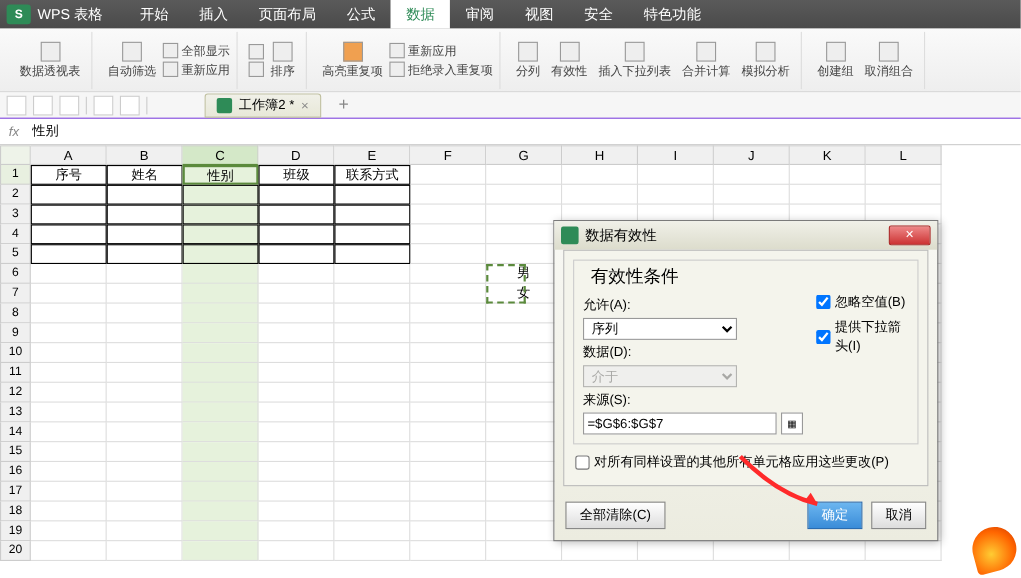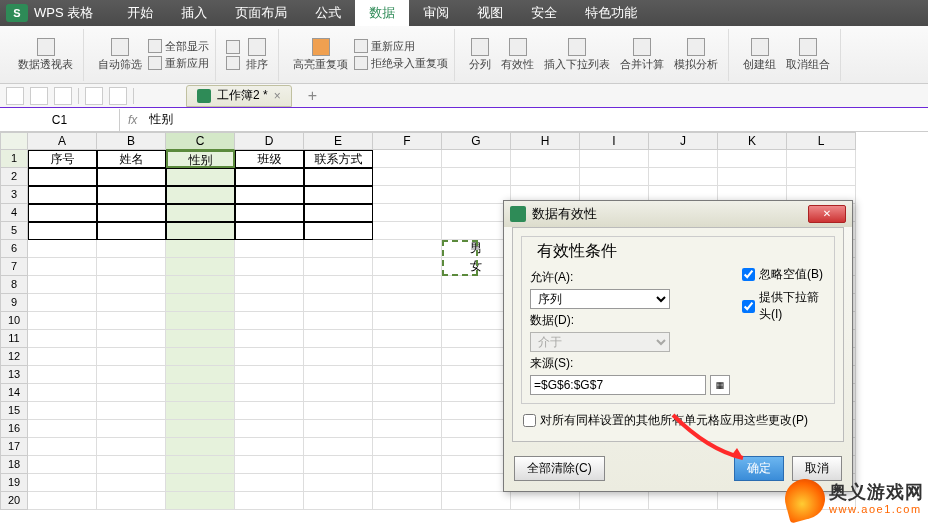--- a/index.html
+++ b/index.html
@@ -205,21 +205,20 @@
   <div style="width:40px"></div>
   <div class="doctab">
     <div class="dicon"></div>
     <span>工作簿2 *</span>
     <span style="color:#888">×</span>
   </div>
   <span style="padding:0 10px;color:#888;font-size:16px">+</span>
 </div>
 
 <div class="fbar">
-  <div class="namebox">C1</div>
   <div class="fx">fx</div>
   <div class="fval">性别</div>
 </div>
 
 <div class="sheet">
   <div class="colhdr">
     <div class="corner"></div>
     <div class="ch">A</div>
     <div class="ch">B</div>
     <div class="ch sel">C</div>
@@ -601,17 +600,13 @@
 
 <div class="arrow">
   <svg viewBox="0 0 90 55">
       <path d="M5 5 Q 40 40 75 48" stroke="#ff2a2a" stroke-width="4" fill="none"></path>
       <path d="M75 48 l-12 -2 l6 -8 z" fill="#ff2a2a"></path>
     </svg>
 </div>
 
 <div class="watermark">
   <div class="flame"></div>
-  <div class="wt">
-    <div class="wt1">奥义游戏网</div>
-    <div class="wt2">www.aoe1.com</div>
-  </div>
 </div>
 
 </body></html>

